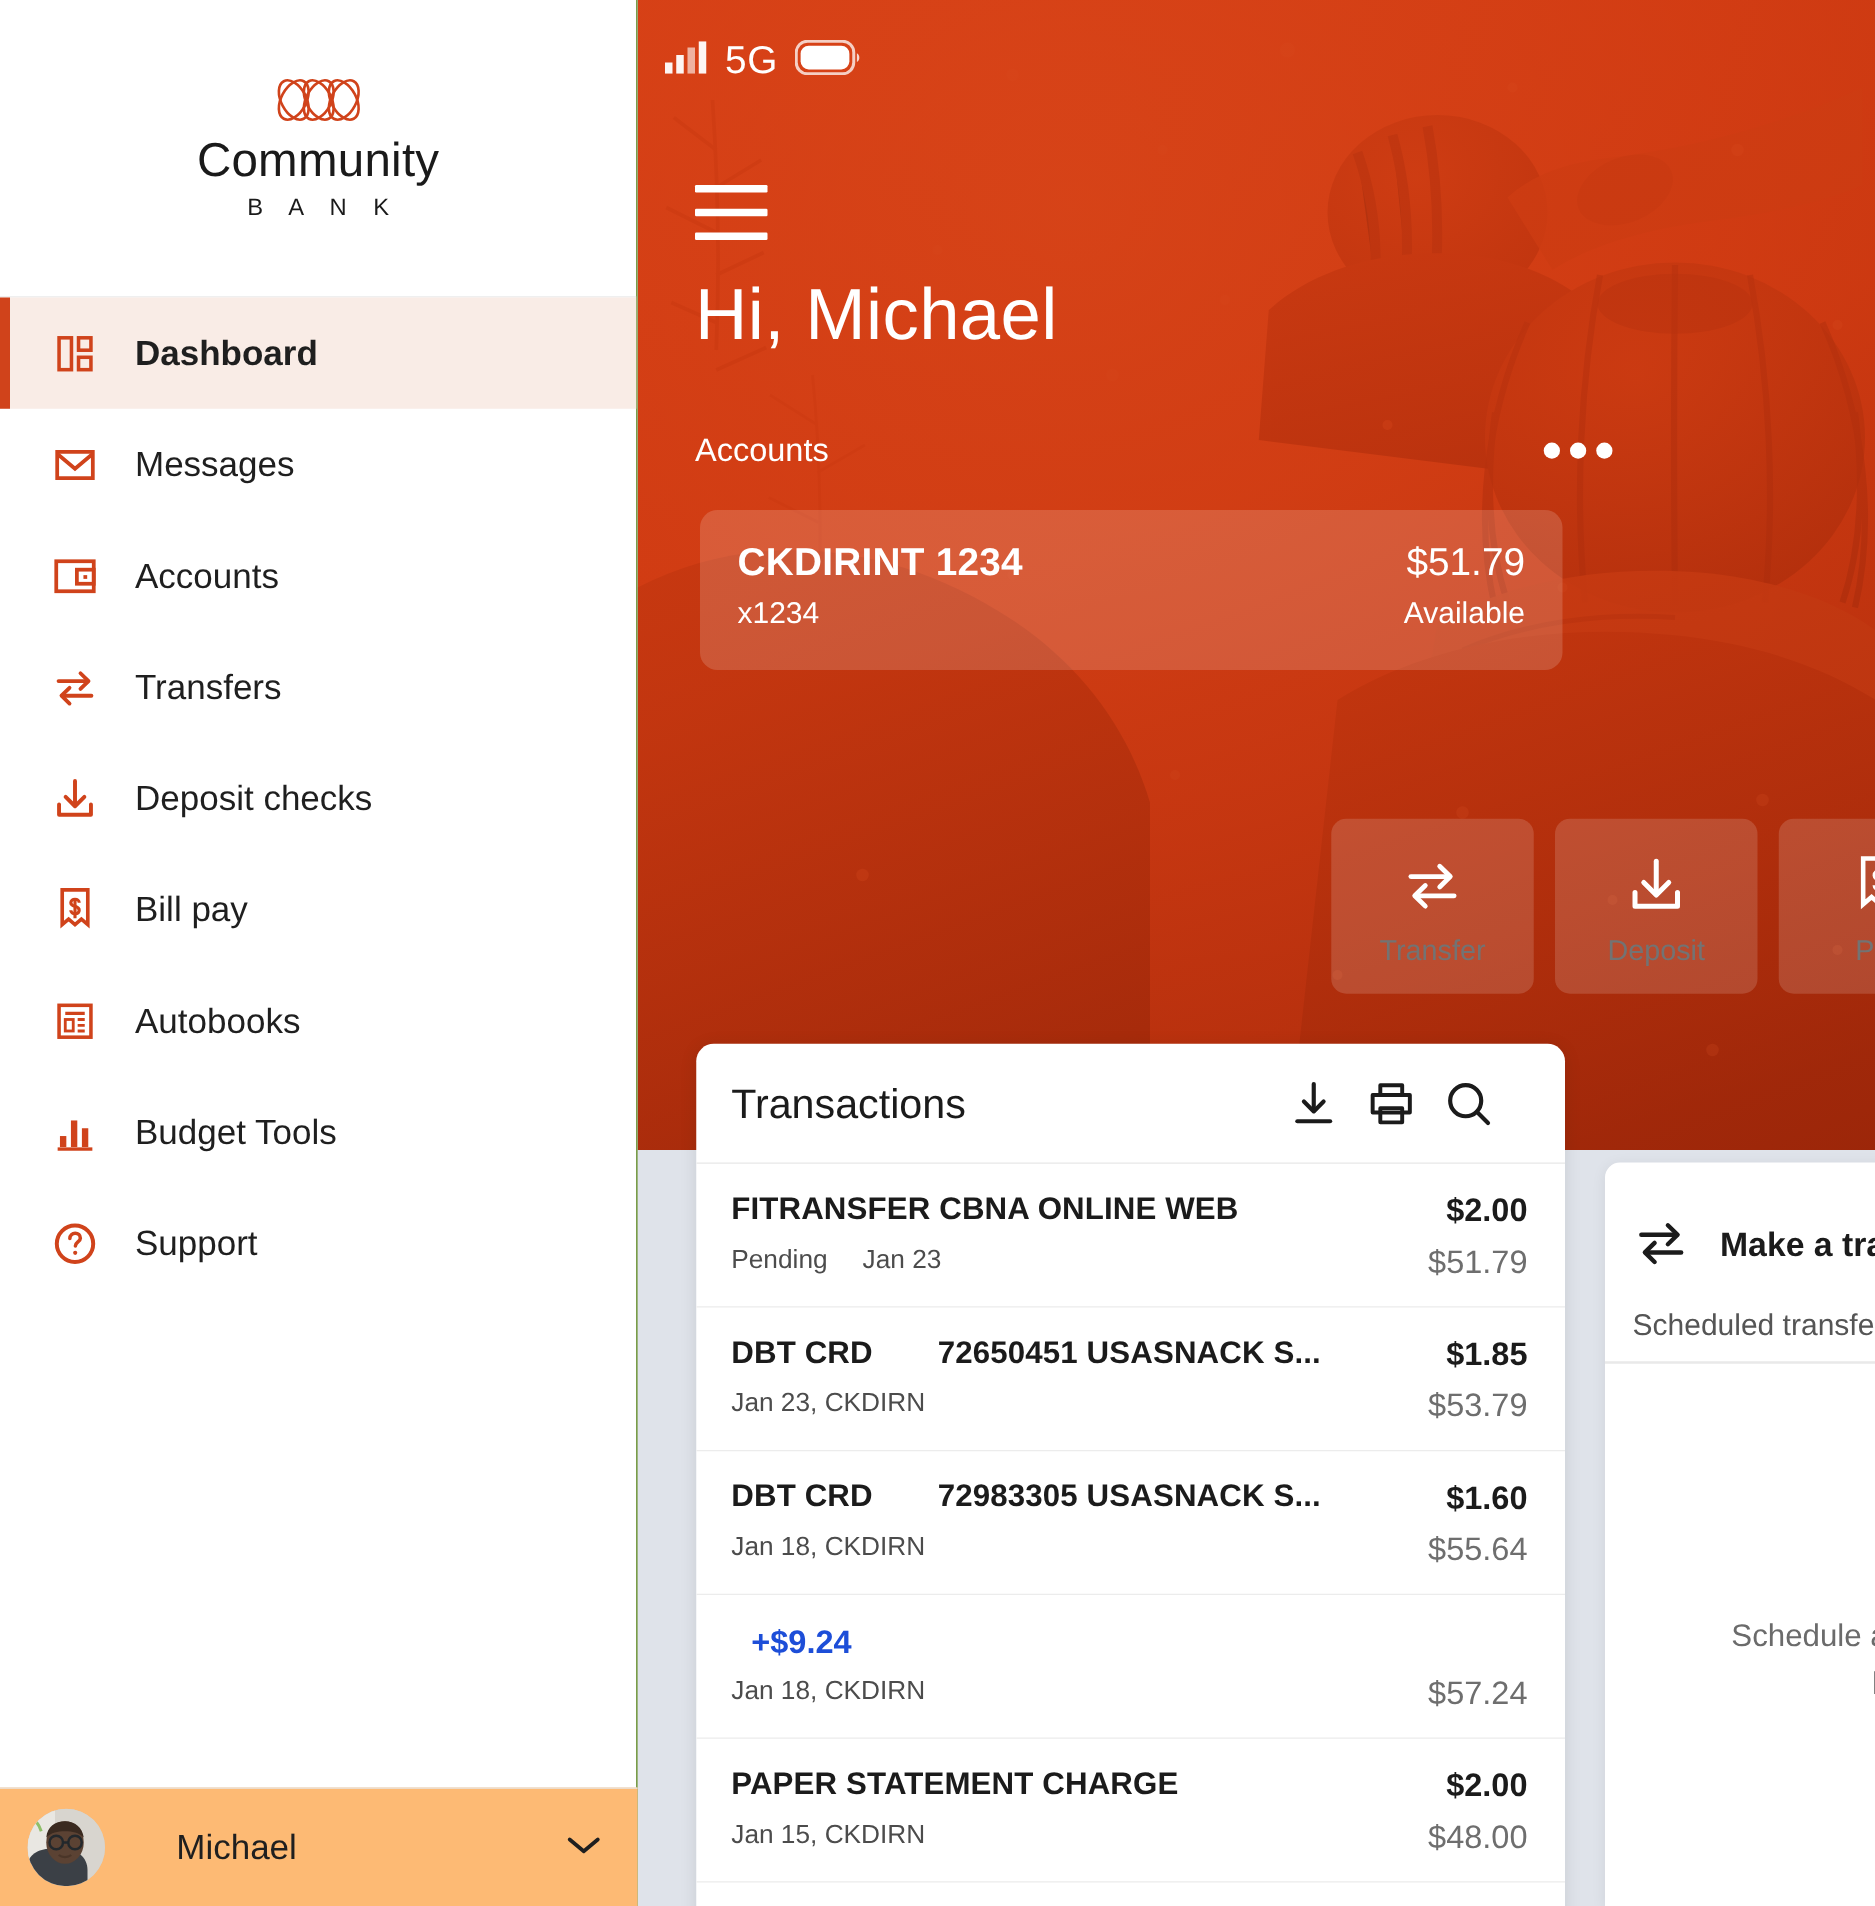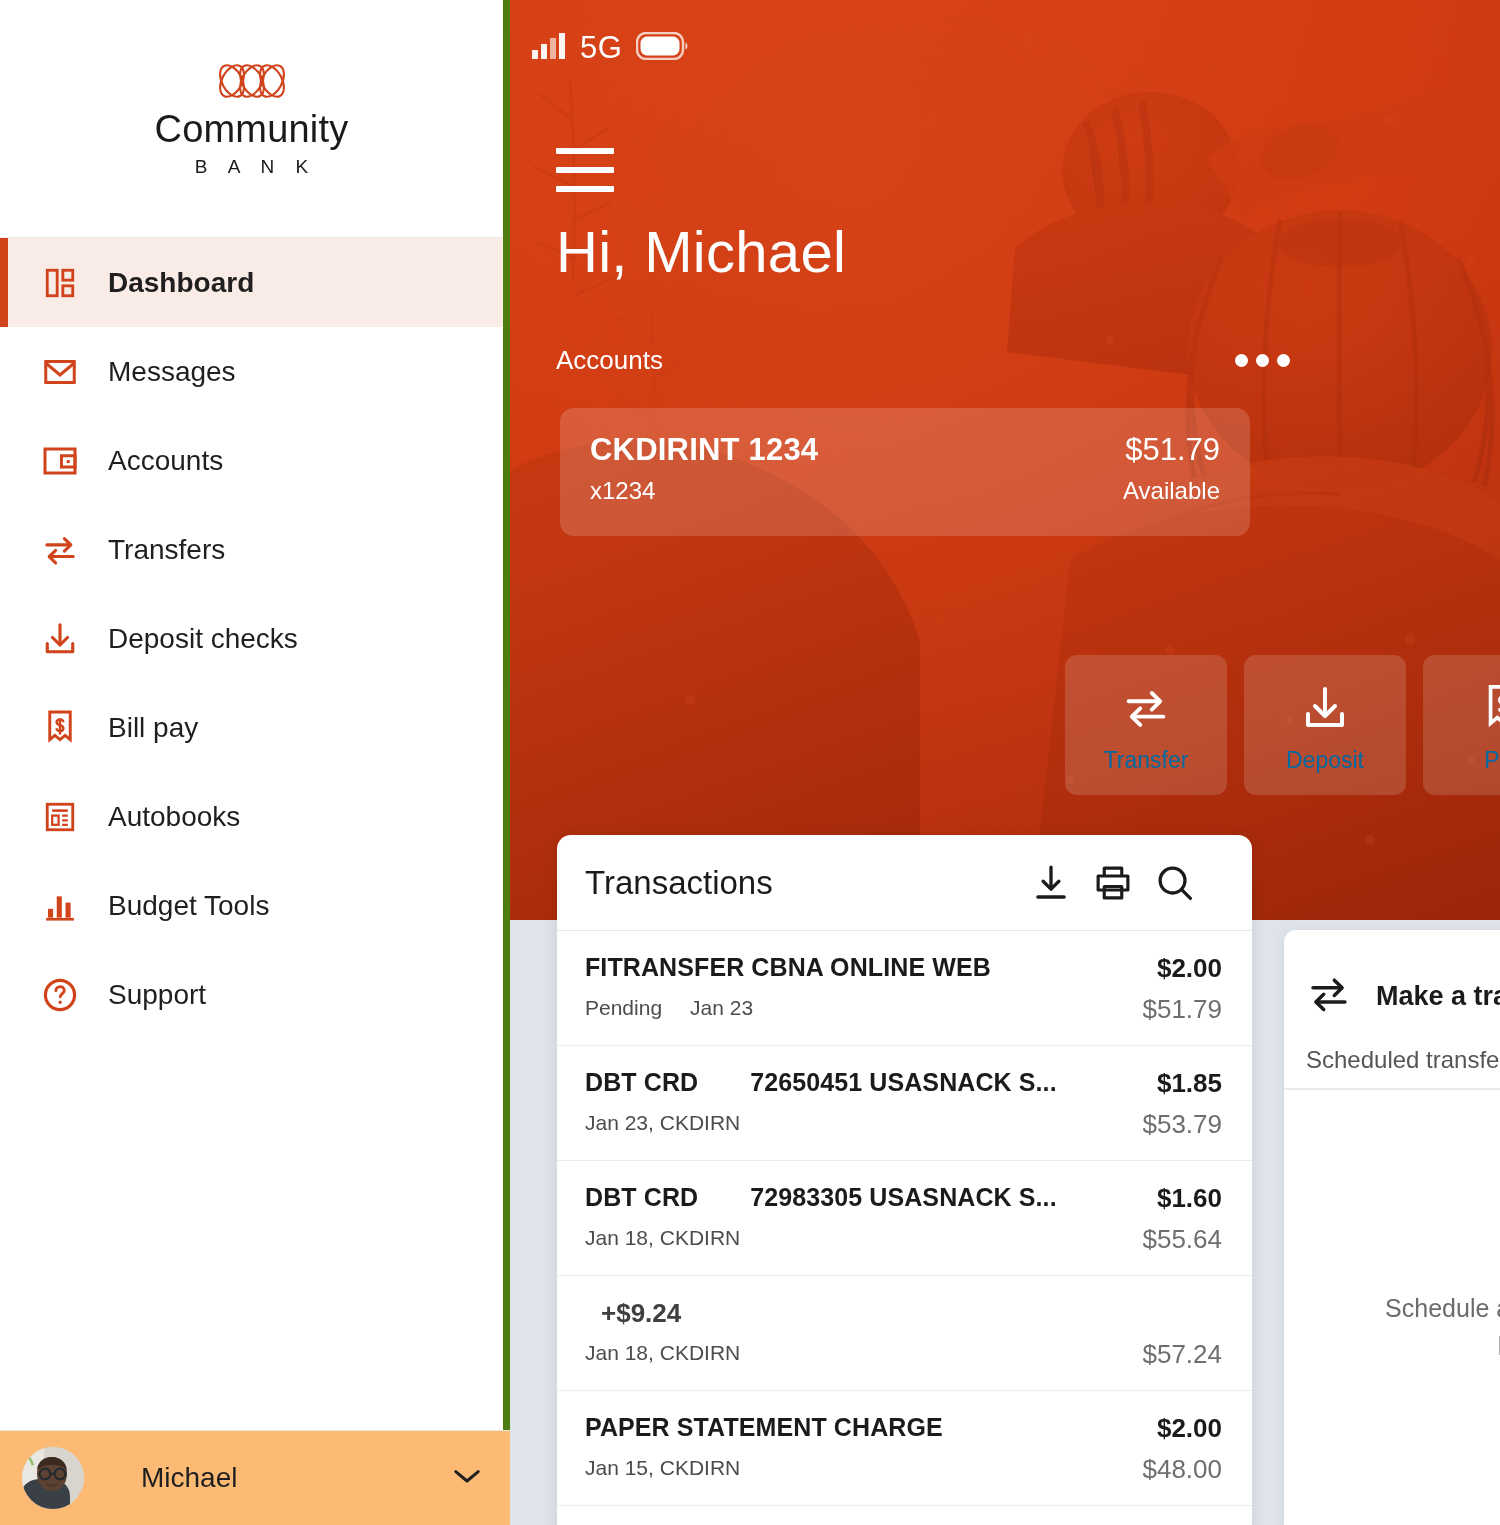--- a/index.html
+++ b/index.html
@@ -8,21 +8,21 @@
     font-family: "Liberation Sans", sans-serif;
     background: #dfe3ea;
     position: relative;
   }
 
   
   #sidebar {
     position: absolute; left: 0; top: 0;
     width: 510px; height: 1525px;
     background: #ffffff;
-    border-right: 7px solid #4d7c0f;
+    border-right: 1px solid #4d7c0f;
     z-index: 40;
   }
   #logo-block {
     height: 238px;
     display: flex; flex-direction: column;
     align-items: center; justify-content: center;
     border-bottom: 1px solid #eaeaea;
   }
   #logo-mark { margin-bottom: 4px; }
   #logo-word {
@@ -132,21 +132,21 @@
   }
   .action-btn {
     width: 162px; height: 140px;
     background: rgba(255,255,255,.15);
     border-radius: 12px;
     display: flex; flex-direction: column;
     align-items: center; justify-content: center;
     cursor: pointer;
   }
   .action-icon { height: 62px; display: flex; align-items: center; }
-  .action-label { font-size: 23px; color: #0369a1; margin-top: 8px; }
+  .action-label { font-size: 23px; color: #737373; margin-top: 8px; }
 
   
   #tx-card {
     position: absolute; left: 557px; top: 835px;
     width: 695px; height: 700px;
     background: #fff;
     border-radius: 14px 14px 0 0;
     box-shadow: 0 2px 14px rgba(0,0,0,.10);
     overflow: hidden; z-index: 30;
   }
@@ -155,21 +155,21 @@
     padding: 0 46px 0 28px;
     border-bottom: 1px solid #e8e8e8;
   }
   #tx-title { font-size: 33px; color: #1b1b1b; flex: 1; font-weight: 400; }
   .tx-tool { width: 62px; height: 62px; display: flex; align-items: center; justify-content: center; cursor: pointer; }
   .tx-row { padding: 22px 30px 20px 28px; border-bottom: 1px solid #ececec; cursor: pointer; }
   .tx-line { display: flex; justify-content: space-between; align-items: flex-start; }
   .tx-desc { font-size: 25px; font-weight: 700; color: #1b1b1b; letter-spacing: .1px; }
   .tx-desc .gap { display: inline-block; width: 52px; }
   .tx-amt { font-size: 26px; font-weight: 700; color: #1b1b1b; white-space: nowrap; padding-left: 16px; }
-  .tx-amt.credit { color: #404040; }
+  .tx-amt.credit { color: #1d4ed8; }
   .tx-sub { font-size: 21px; color: #4c4c4c; margin-top: 12px; }
   .tx-sub .pend { margin-right: 28px; }
   .tx-bal { font-size: 26px; color: #6e6e6e; margin-top: 10px; text-align: right; white-space: nowrap; }
 
   
   #right-card {
     position: absolute; left: 1284px; top: 930px;
     width: 260px; height: 595px;
     background: #fff;
     border-radius: 12px 0 0 0;

